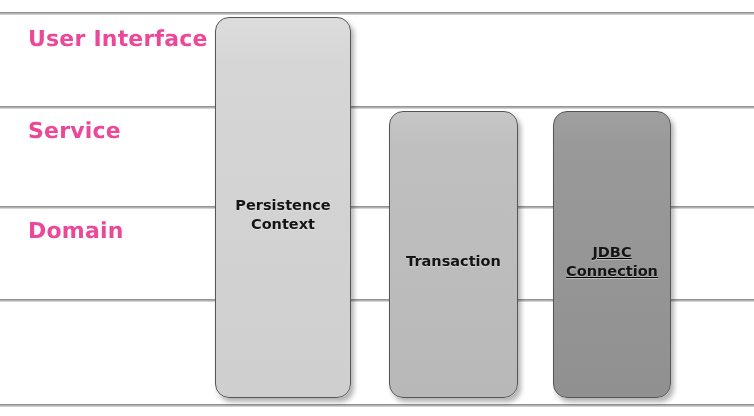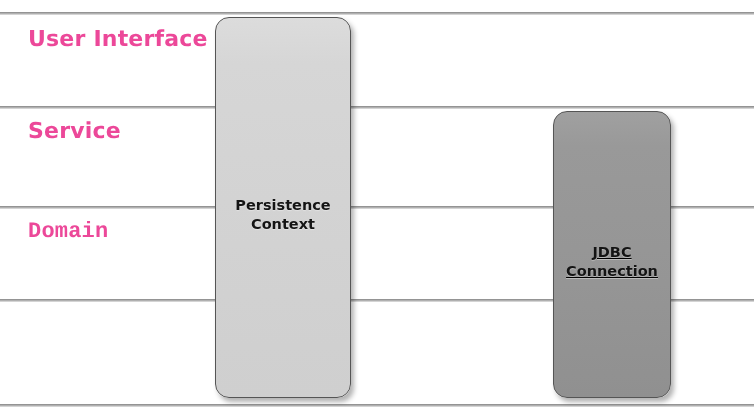--- a/index.html
+++ b/index.html
@@ -94,26 +94,29 @@
 <div id="canvas">
 
   <div class="layer-line" style="top:12px;"></div>
   <div class="layer-line" style="top:106px;"></div>
   <div class="layer-line" style="top:206px;"></div>
   <div class="layer-line" style="top:299px;"></div>
   <div class="layer-line" style="top:404px;"></div>
 
   <div class="layer-label" style="top:27px;">User Interface</div>
   <div class="layer-label" style="top:119px;">Service</div>
-  <div class="layer-label" style="top:219px;font-family:Liberation Mono, monospace;">Domain</div>
+  <div class="layer-label" style="top:219px;">Domain</div>
 
   <div class="component" id="comp-persistence-context">
     <div class="component-label">Persistence
 Context</div>
   </div>
 
+  <div class="component" id="comp-transaction">
+    <div class="component-label">Transaction</div>
+  </div>
 
   <div class="component" id="comp-jdbc-connection">
     <div class="component-label">JDBC
 Connection</div>
   </div>
 
 </div>
 
 </body></html>

